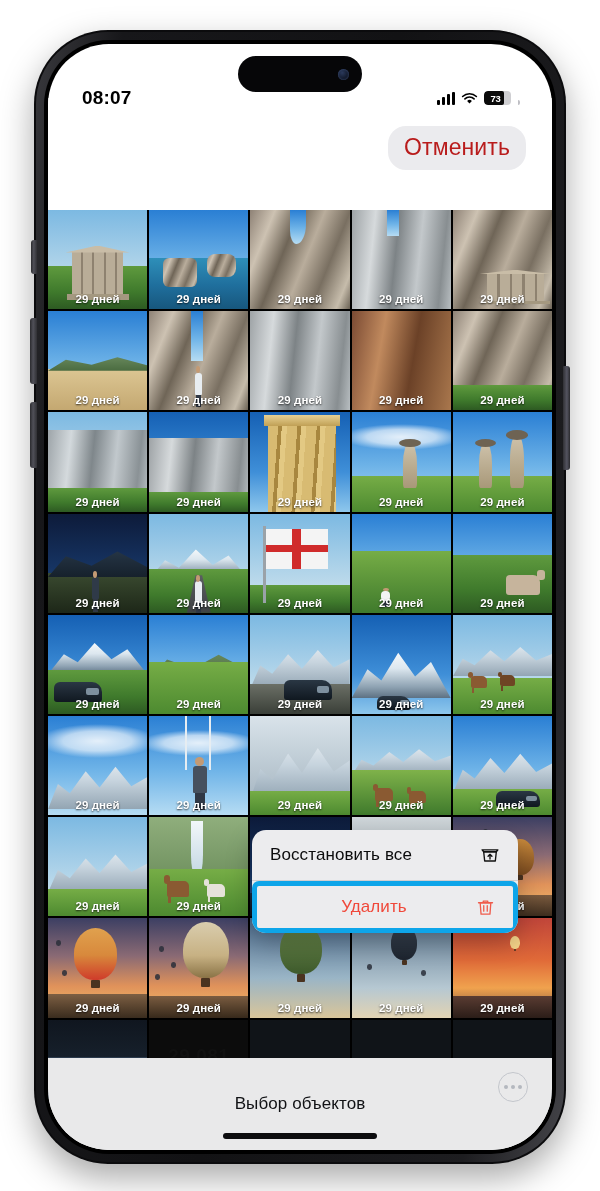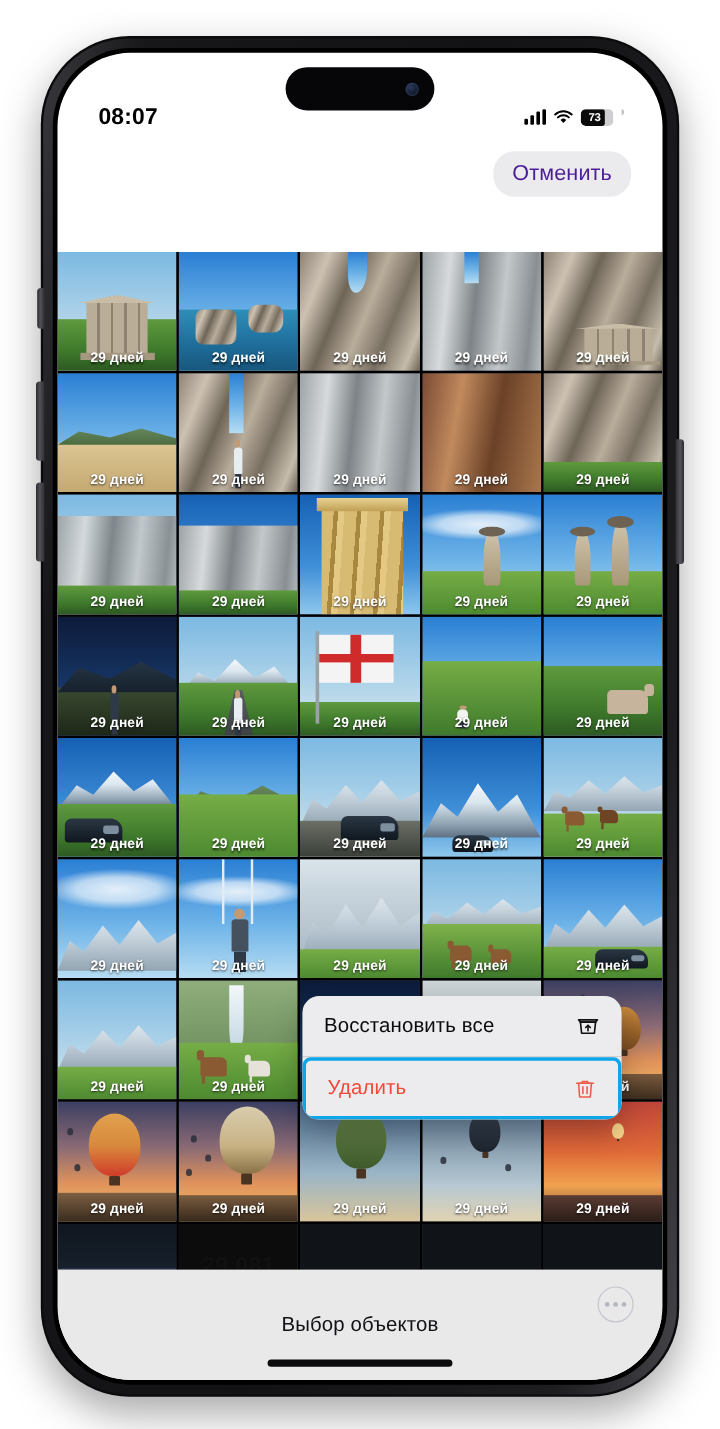--- a/index.html
+++ b/index.html
@@ -68,21 +68,21 @@
     display: flex; align-items: center;
     padding: 0 32px 0 34px;
     z-index: 6;
     margin-top: 25px;
   }
   .sb-time {
     font-size: 19px; font-weight: 700; color: #000;
     letter-spacing: .2px; margin-top: 4px;
   }
   .sb-right {
-    margin-left: auto; display: flex; align-items: flex-start; gap: 6px; margin-top: 4px;
+    margin-left: auto; display: flex; align-items: flex-end; gap: 6px; margin-top: 4px;
   }
   .signal { display: flex; align-items: flex-end; gap: 2px; height: 13px; }
   .signal i { width: 3px; background: #000; border-radius: 1px; display: block; }
   .signal i:nth-child(1){ height: 5px; }
   .signal i:nth-child(2){ height: 8px; }
   .signal i:nth-child(3){ height: 11px; }
   .signal i:nth-child(4){ height: 13px; }
   .wifi { width: 17px; height: 13px; }
   .battery {
     position: relative; width: 27px; height: 14px;
@@ -120,22 +120,22 @@
   
   .nav-header {
     position: absolute; left: 0; top: 54px;
     width: 504px; height: 112px;
     background: #ffffff; z-index: 5;
     display: flex; align-items: flex-start; justify-content: flex-end;
     padding: 28px 26px 0 0;
   }
   .cancel-btn {
     background: #ebebee;
-    color: #4c1d95;
-    font-size: 18px;
+    color: #b91c1c;
+    font-size: 23px;
     padding: 8px 16px 9px;
     border-radius: 18px;
     white-space: nowrap;
     letter-spacing: .1px;
   }
 
   
   .grid-area {
     position: absolute; left: 0; top: 166px;
     width: 504px; height: 888px;
@@ -269,24 +269,25 @@
   .menu-row {
     display: flex; align-items: center;
     height: 50px; padding: 0 16px 0 18px;
     font-size: 17px; color: #0b0b0c;
   }
   .menu-row .label { flex: 1; letter-spacing: .1px; }
   .menu-row .icon { width: 24px; height: 24px; display: flex; align-items: center; justify-content: center; }
   .menu-sep { height: 1px; background: rgba(0,0,0,.12); margin: 0; }
   .menu-row.destructive {
     color: #f0483a;
-    border: 3px solid #0ea5e9;
+    border: 5px solid #0ea5e9;
     border-radius: 7px;
     height: 52px;
     background: #ececee;
+    text-align: center;
   }
 
   
   .toolbar {
     position: absolute; left: 0; bottom: 0;
     width: 504px; height: 92px;
     background: #e9e9ea;
     z-index: 14;
     display: flex; align-items: center; justify-content: center;
   }

